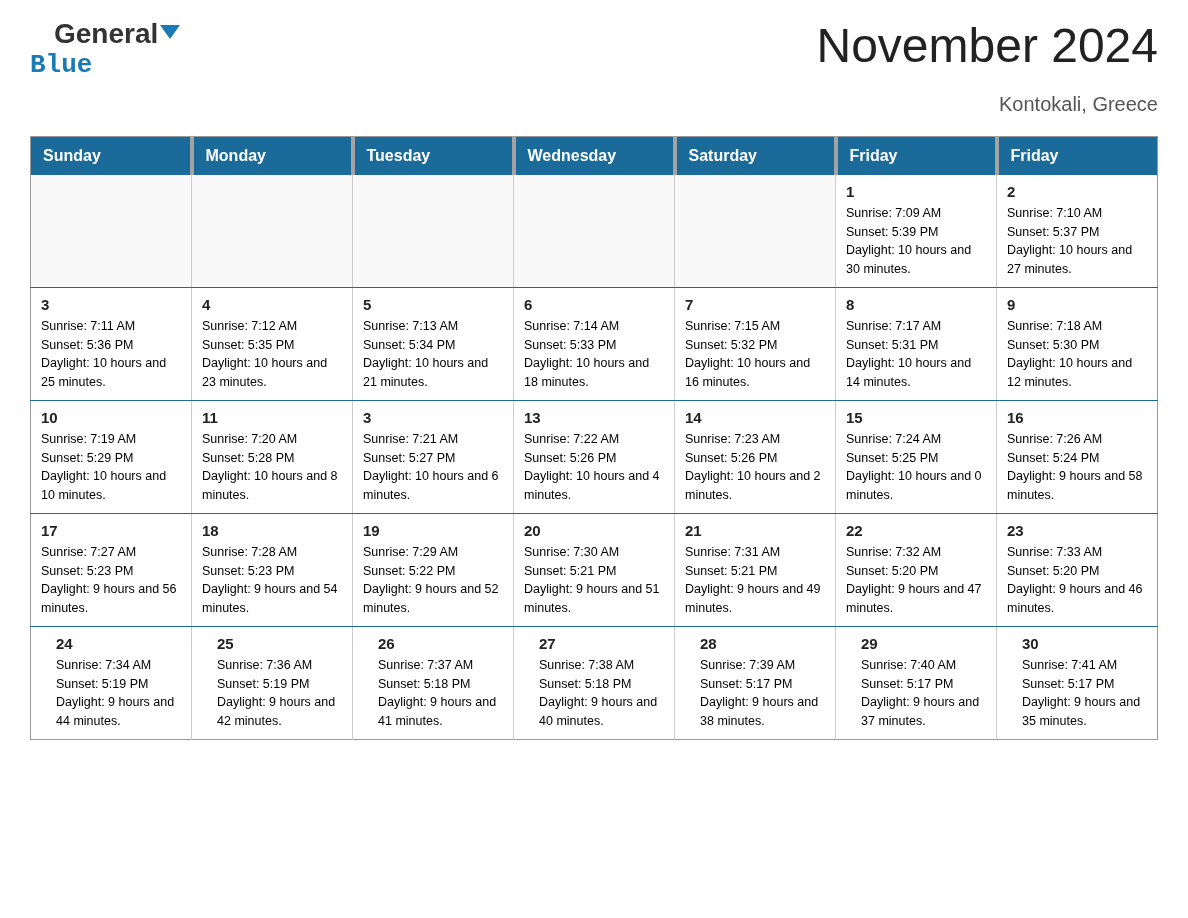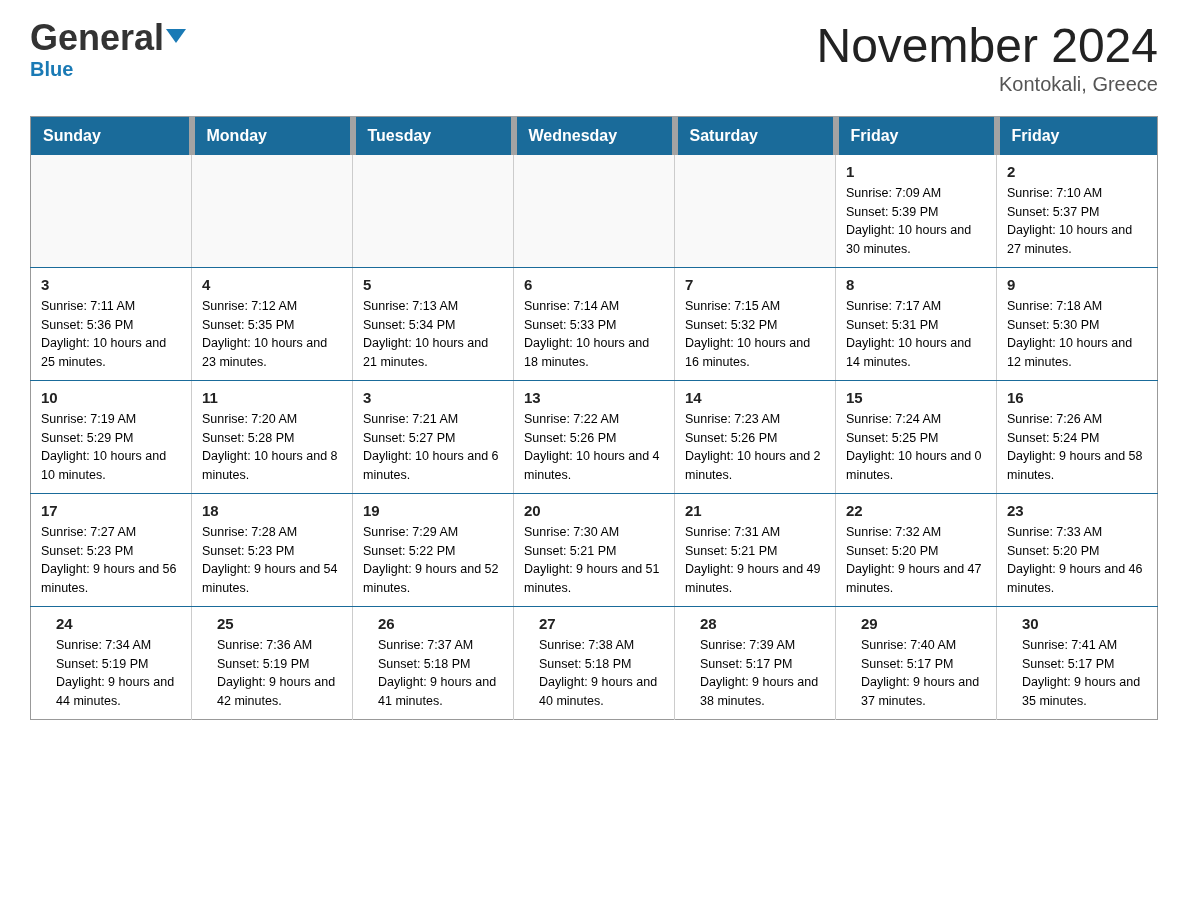--- a/index.html
+++ b/index.html
@@ -15,73 +15,75 @@
       justify-content: space-between;
       align-items: flex-start;
       margin-bottom: 20px;
     }
     .logo {
       display: flex;
       flex-direction: column;
       align-items: flex-start;
     }
     .logo-text {
-      font-size: 36px;
+      font-size: 28px;
       font-weight: bold;
       color: #333;
       line-height: 1;
+      margin-left: 24px;
     }
     .logo-text span {
       color: #1a7ab5;
     }
     .logo-triangle {
       display: inline-block;
       width: 0;
       height: 0;
       border-left: 10px solid transparent;
       border-right: 10px solid transparent;
       border-top: 14px solid #1a7ab5;
       margin-left: 2px;
       vertical-align: middle;
       position: relative;
       top: -4px;
     }
     .logo-blue {
-      font-size: 20px;
+      font-size: 26px;
       font-weight: bold;
       color: #1a7ab5;
       margin-top: 2px;
+      font-family: Liberation Mono, monospace;
     }
     .title-section {
       text-align: right;
     }
     .month-title {
       font-size: 48px;
       font-weight: normal;
       color: #222;
       line-height: 1.1;
     }
     .location {
       font-size: 20px;
       color: #555;
-      margin-top: 0;
+      margin-top: 20px;
     }
     .calendar {
       width: 100%;
       border-collapse: collapse;
       border: 1px solid #999;
     }
     .calendar th {
       background-color: #1a6b9a;
       color: #fff;
       padding: 10px 12px;
       text-align: left;
       font-size: 16px;
       font-weight: bold;
-      border-right: 6px solid #a3a3a3;
+      border-right: 4px solid #a3a3a3;
     }
     .calendar th:last-child {
       border-right: none;
     }
     .calendar td {
       vertical-align: top;
       padding: 8px 10px;
       border-right: 1px solid #ccc;
       border-bottom: 1px solid #1a6b9a;
       width: 14.28%;

